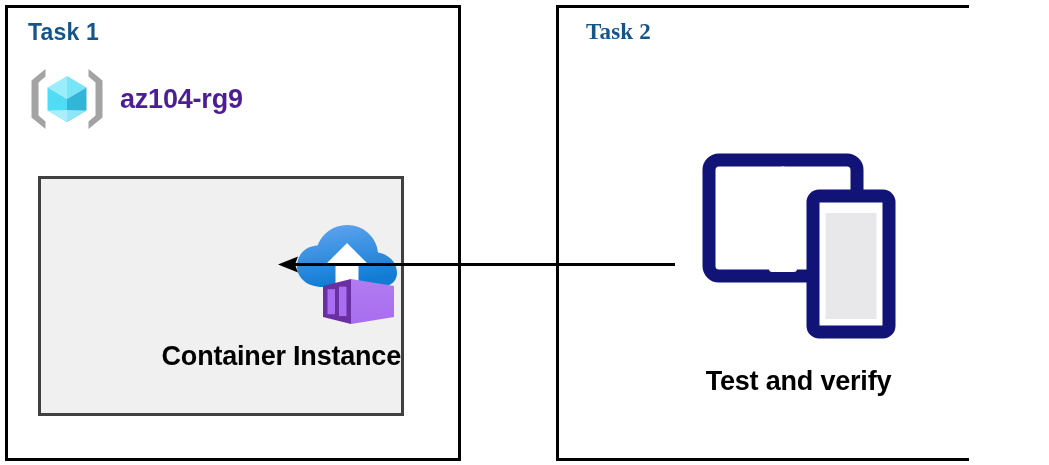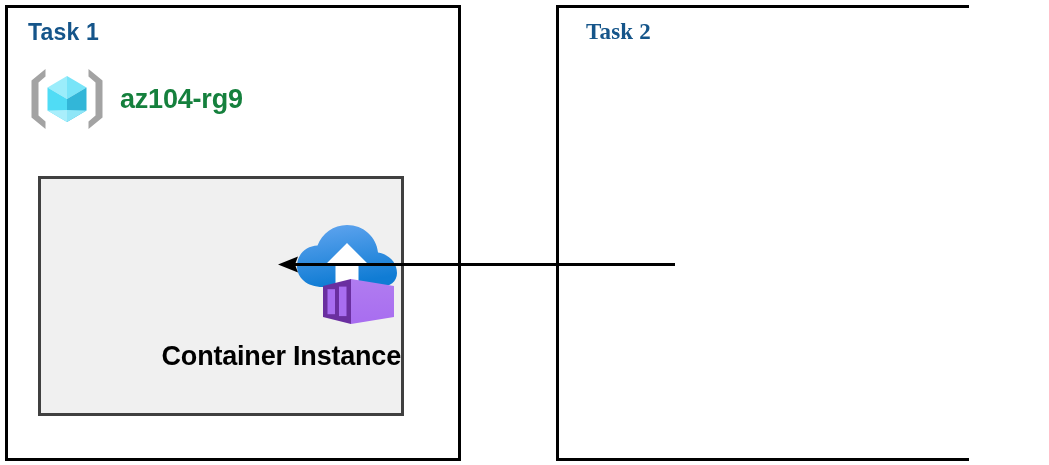--- a/index.html
+++ b/index.html
@@ -46,21 +46,21 @@
     left: 28px;
     top: 60px;
     display: flex;
     align-items: center;
     gap: 14px;
   }
   #rg-icon { width: 78px; height: 78px; display: block; flex: 0 0 auto; }
   #rg-label {
     font-size: 27px;
     font-weight: bold;
-    color: #15803d;
+    color: #4c1d95;
     white-space: nowrap;
     letter-spacing: -0.2px;
   }
 
   
   #resource-box {
     position: absolute;
     box-sizing: border-box;
     left: 38px;
     top: 176px;
@@ -175,20 +175,37 @@
       <rect x="34.5" y="68.2" width="7.5" height="25" fill="#a86df0"></rect>
       <rect x="46" y="65.6" width="7.5" height="29.5" fill="#a86df0"></rect>
     </svg>
     <div id="aci-label">Container Instance</div>
   </div>
 
   <div id="task2-panel" class="task-panel"></div>
 
   <div id="task2-title" class="task-title" style="left:586px;">Task 2</div>
 
+  <div id="devices-block">
+    <svg id="devices-icon" viewBox="0 0 196 196">
+
+      <rect x="8" y="10" width="148" height="116" rx="10" ry="10" fill="none" stroke="#111377" stroke-width="13"></rect>
+
+      <circle cx="82" cy="19.5" r="3" fill="#ffffff"></circle>
+
+      <rect x="68" y="115.5" width="28" height="6.5" rx="3.2" ry="3.2" fill="#ffffff"></rect>
+
+      <rect x="112" y="46" width="76" height="136" rx="6" ry="6" fill="#ffffff" stroke="#111377" stroke-width="13"></rect>
+
+      <rect x="124.5" y="63" width="51" height="106" fill="#e8e8ea"></rect>
+
+      <rect x="141" y="53.5" width="17" height="6" rx="3" ry="3" fill="#ffffff"></rect>
+    </svg>
+    <div id="devices-label">Test and verify</div>
+  </div>
 
   <svg id="connector-arrow" viewBox="0 0 415 34">
 
     <line x1="405" y1="16.5" x2="24" y2="16.5" stroke="#000000" stroke-width="3.2"></line>
 
     <path d="M8 16.5 L28 8.5 L25 16.5 L28 24.5 Z" fill="#000000"></path>
   </svg>
 
 </div>
 

